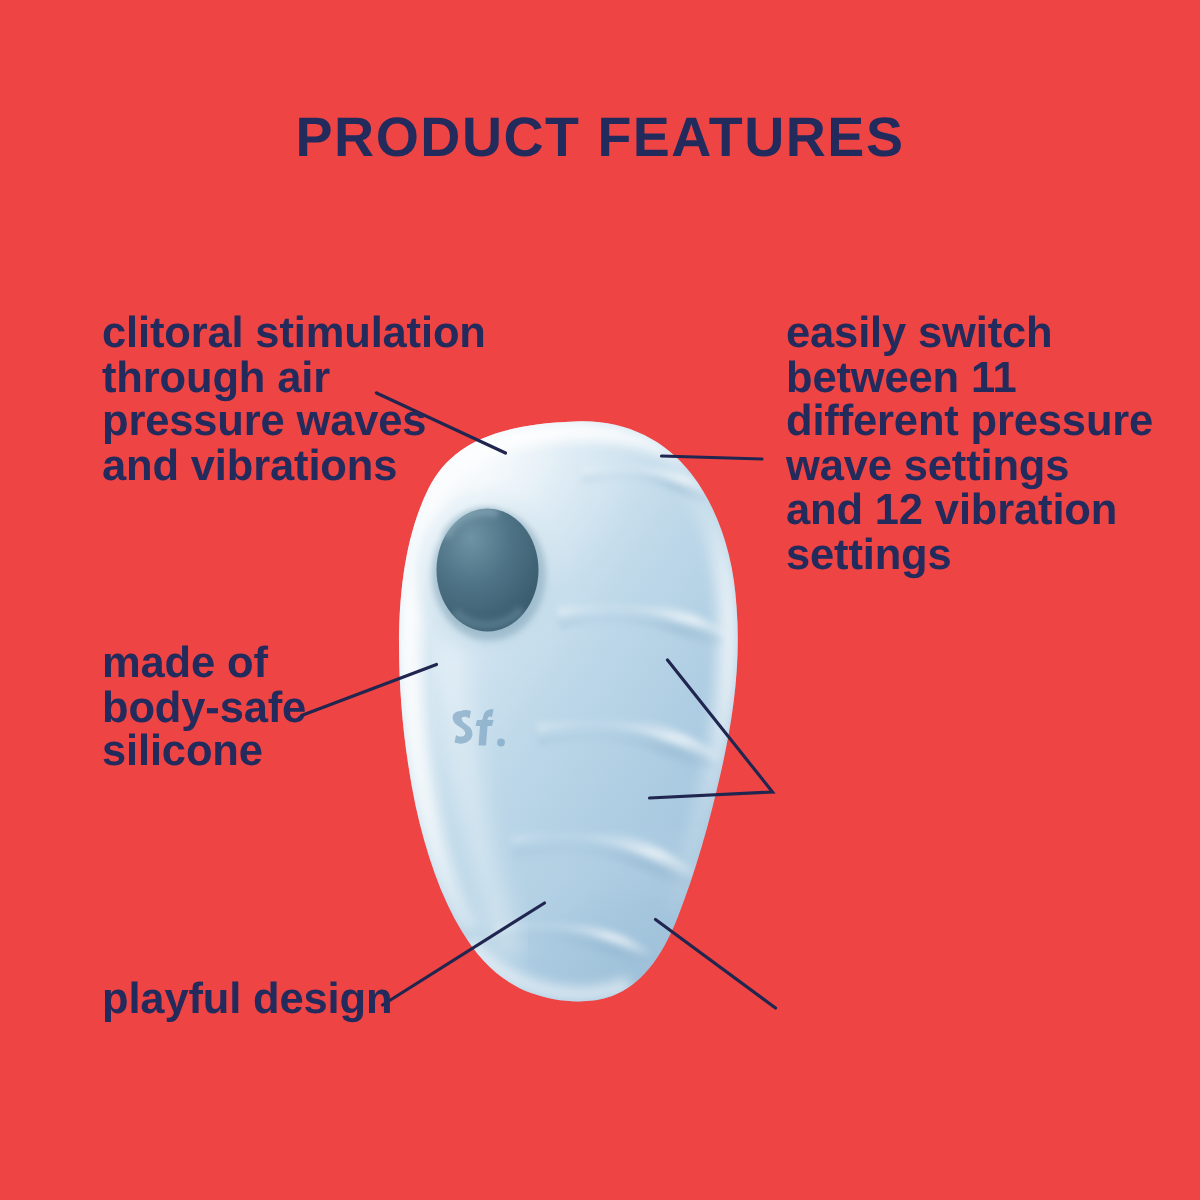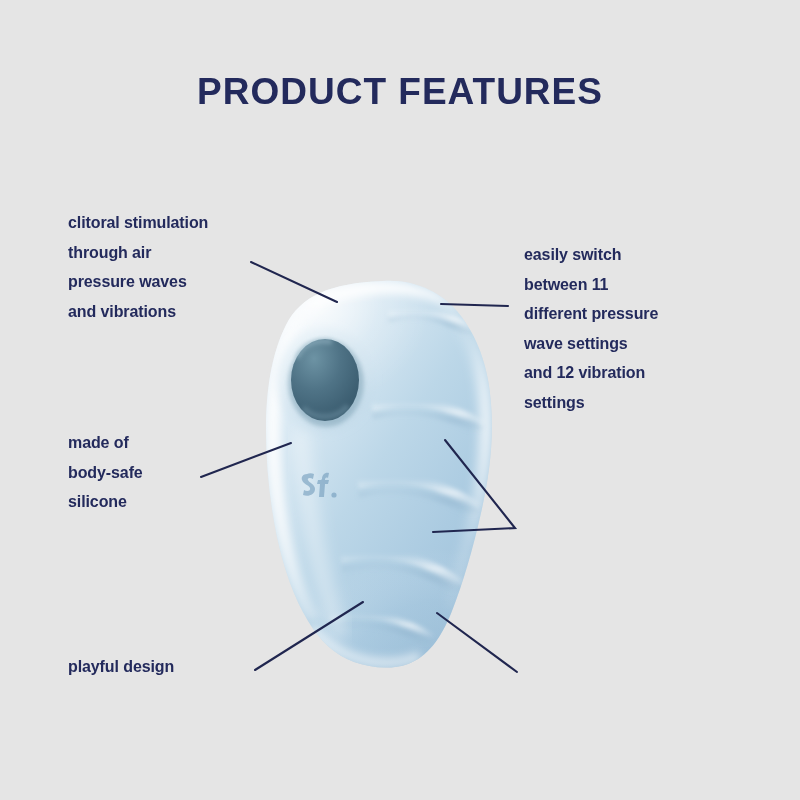--- a/index.html
+++ b/index.html
@@ -14,21 +14,21 @@
     overflow: hidden;
     font-family: "Liberation Sans", sans-serif;
     -webkit-font-smoothing: antialiased;
   }
 
   #infographic {
     position: absolute;
     inset: 0;
     width: 800px;
     height: 800px;
-    background: #e5e5e5;
+    background: #ef4444;
   }
 
   
   .page-title {
     position: absolute;
     left: 0;
     top: 70px;
     width: 800px;
     text-align: center;
     font-size: 37px;
@@ -37,29 +37,29 @@
     letter-spacing: 1.0px;
     color: #232a5c;
     font-family: "Liberation Sans", sans-serif;
     white-space: nowrap;
   }
 
   
   .callout {
     position: absolute;
     color: #232a5c;
-    font-size: 16px;
+    font-size: 29px;
     line-height: 29.5px;
     font-weight: 600;
     letter-spacing: -0.1px;
     font-family: "Liberation Sans", sans-serif;
     white-space: pre-line;
   }
   .callout.left  { text-align: left; }
-  .callout.right { text-align: left; margin-top: 32px; }
+  .callout.right { text-align: left; }
 
   #callout-stimulation { left: 68px;  top: 208px; width: 260px; }
   #callout-material    { left: 68px;  top: 428px; width: 230px; }
   #callout-design      { left: 68px;  top: 652px; width: 230px; }
   #callout-settings    { left: 524px; top: 208px; width: 250px; }
   #callout-motors      { left: 524px; top: 496px; width: 250px; }
   #callout-charging    { left: 524px; top: 652px; width: 250px; }
 
   
   #art-layer {

